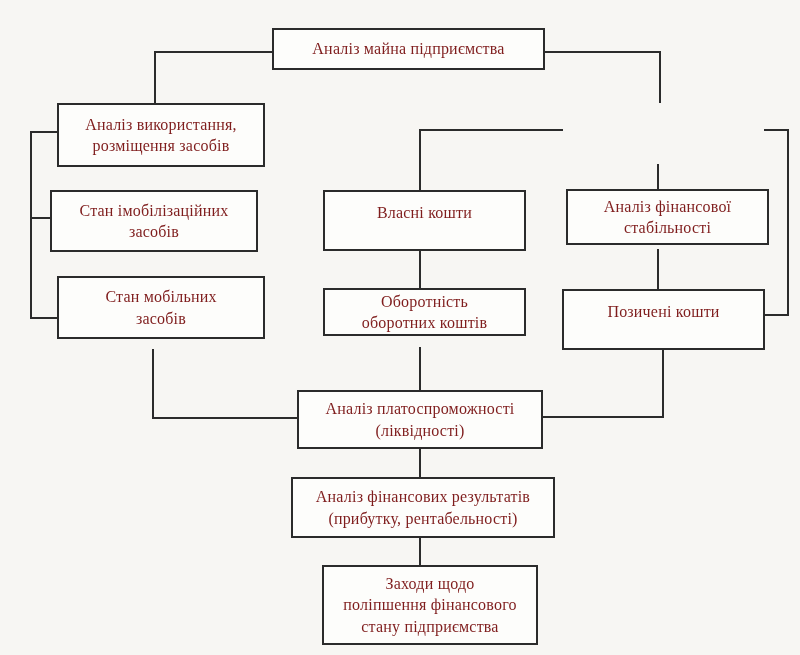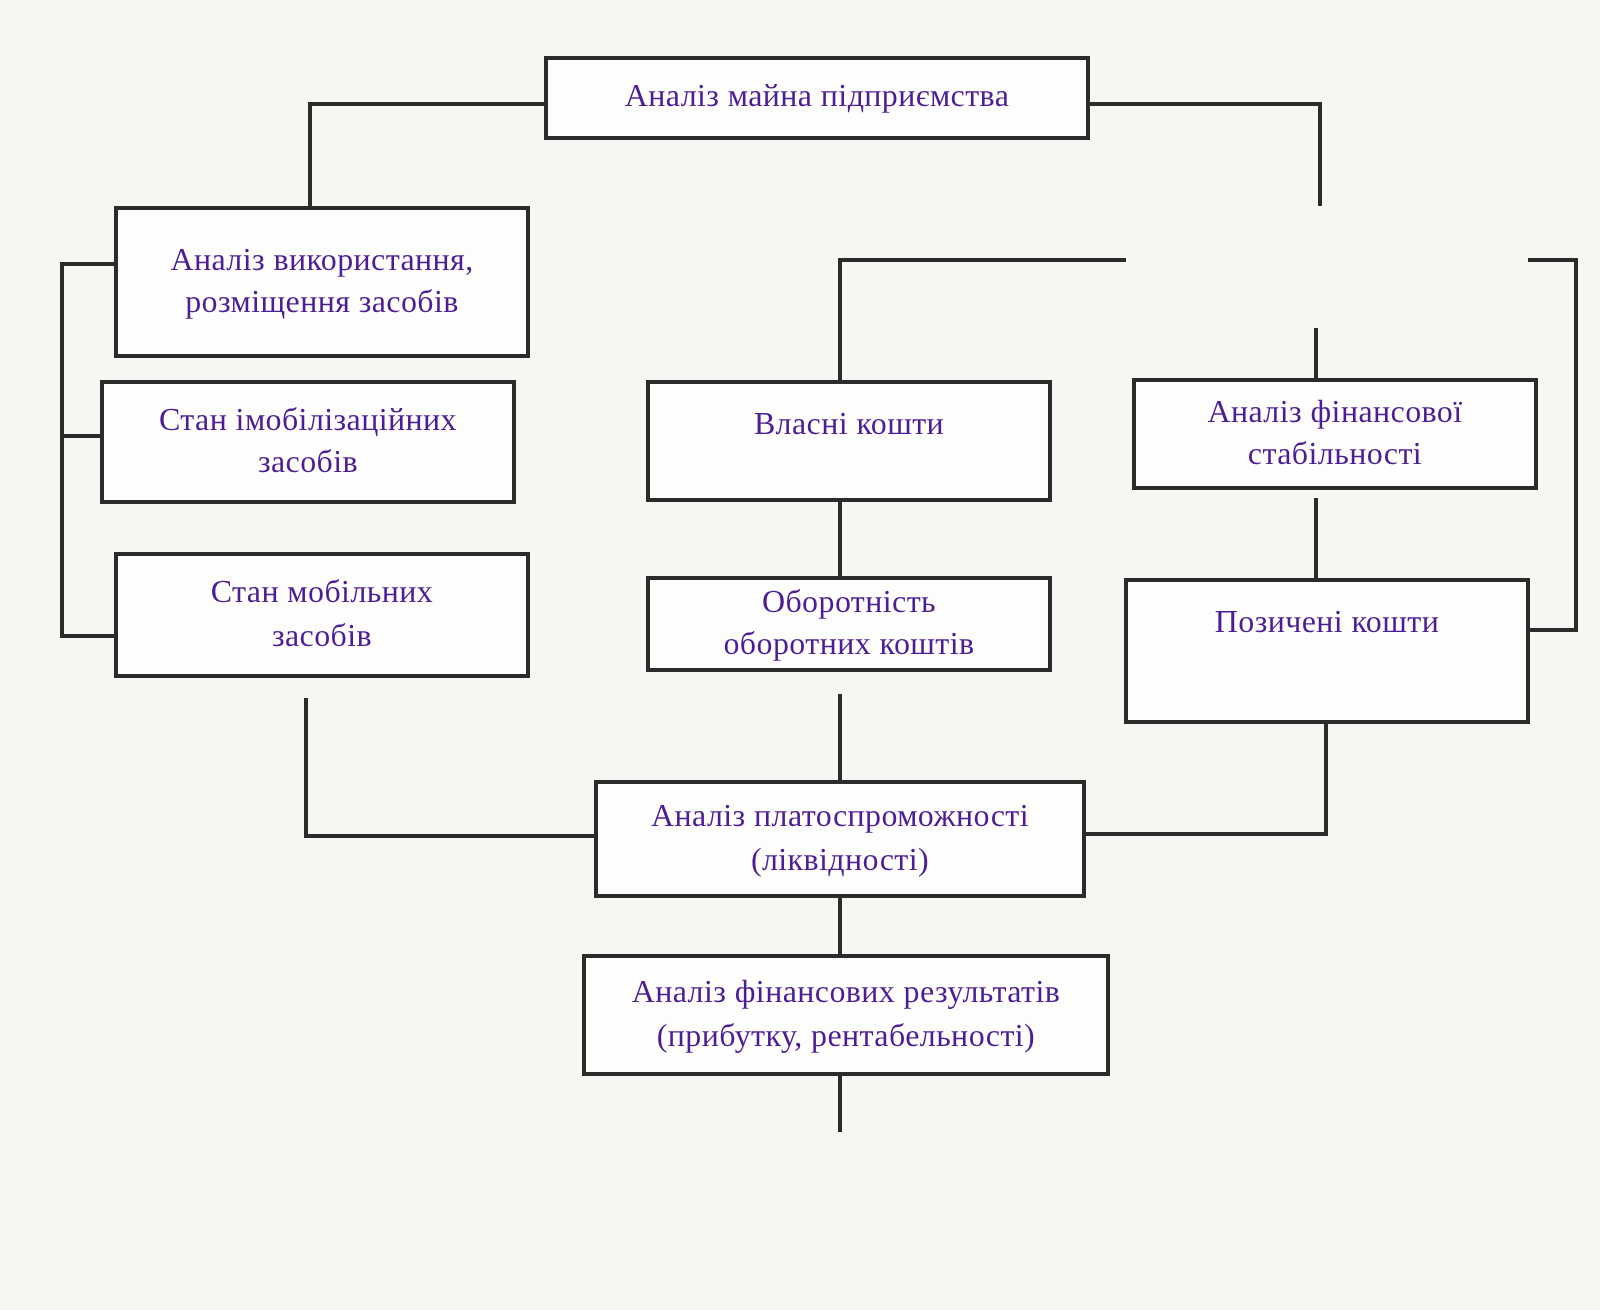--- a/index.html
+++ b/index.html
@@ -27,21 +27,21 @@
     text-align: center;
     padding: 3px 8px;
   }
   .box.top-align {
     align-items: flex-start;
     padding-top: 10px;
   }
   .box span {
     font-size: 16px;
     line-height: 1.32;
-    color: #4c1d95;
+    color: #7f1d1d;
     white-space: pre-line;
     letter-spacing: 0.2px;
   }
   .ln {
     position: absolute;
     background: #2b2b2b;
   }
 </style>
 </head>
 <body>
@@ -75,21 +75,21 @@
   <div class="ln" style="left:662px;top:349px;width:2px;height:69px"></div>
   <div class="ln" style="left:543px;top:416px;width:121px;height:2px"></div>
 
   <div class="ln" style="left:419px;top:448px;width:2px;height:30px"></div>
   <div class="ln" style="left:419px;top:537px;width:2px;height:29px"></div>
 
   <div class="box" style="left:272px;top:28px;width:273px;height:42px">
     <span>Аналіз майна підприємства</span>
   </div>
 
-  <div class="box" style="left:57px;top:103px;width:208px;height:76px">
+  <div class="box" style="left:57px;top:103px;width:208px;height:64px">
     <span>Аналіз використання,
 розміщення засобів</span>
   </div>
 
   <div class="box" style="left:50px;top:190px;width:208px;height:62px">
     <span>Стан імобілізаційних
 засобів</span>
   </div>
 
   <div class="box" style="left:57px;top:276px;width:208px;height:63px">
@@ -105,28 +105,33 @@
     <span>Оборотність
 оборотних коштів</span>
   </div>
 
 
   <div class="box" style="left:566px;top:189px;width:203px;height:56px">
     <span>Аналіз фінансової
 стабільності</span>
   </div>
 
-  <div class="box top-align" style="left:562px;top:289px;width:203px;height:73px">
+  <div class="box top-align" style="left:562px;top:289px;width:203px;height:61px">
     <span>Позичені кошти</span>
   </div>
 
   <div class="box" style="left:297px;top:390px;width:246px;height:59px">
     <span>Аналіз платоспроможності
 (ліквідності)</span>
   </div>
 
   <div class="box" style="left:291px;top:477px;width:264px;height:61px">
     <span>Аналіз фінансових результатів
 (прибутку, рентабельності)</span>
   </div>
 
+  <div class="box" style="left:322px;top:565px;width:216px;height:80px">
+    <span>Заходи щодо
+поліпшення фінансового
+стану підприємства</span>
+  </div>
 
 </div>
 
 </body></html>

